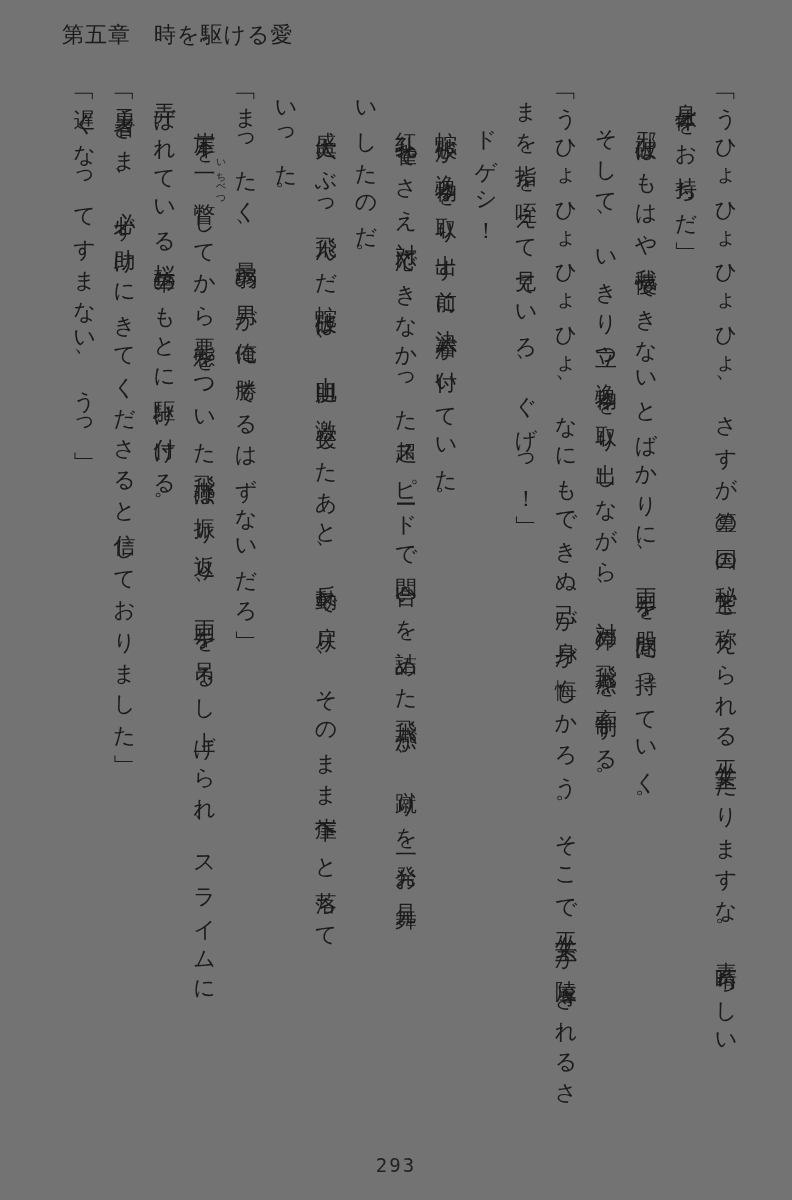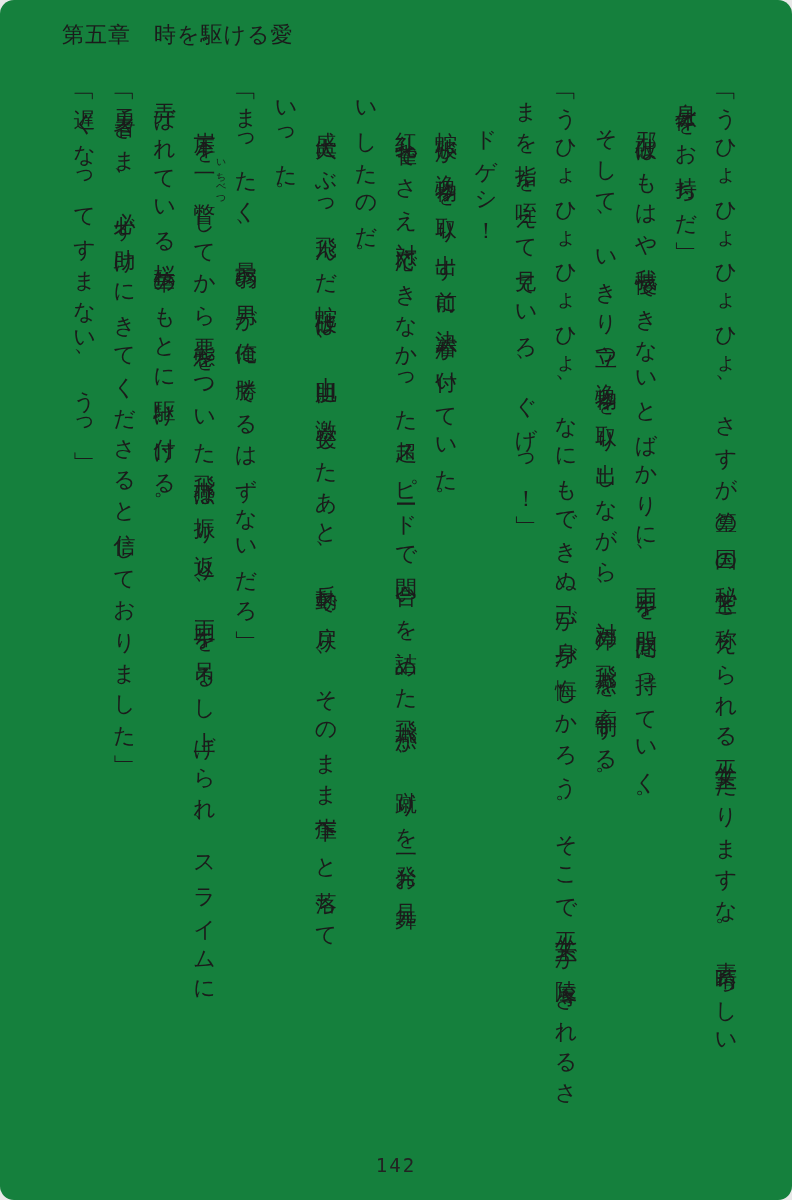--- a/index.html
+++ b/index.html
@@ -5,25 +5,24 @@
   html, body {
     margin: 0;
     padding: 0;
     background: #e8e8e8;
   }
   .page {
     position: relative;
     width: 792px;
     height: 1200px;
     margin: 0 auto;
-    background: #15803d;
+    background: #737373;
     color: #1b1b1b;
     font-family: "DejaVu Serif", "Liberation Serif", serif;
     overflow: hidden;
-    border-radius: 14px;
   }
   .running-header {
     position: absolute;
     top: 20px;
     left: 62px;
     font-size: 22px;
     letter-spacing: 1px;
     white-space: pre;
   }
   .body-text {
@@ -79,14 +78,14 @@
       <p class="line">いしたのだ。</p>
       <p class="line">　盛大にぶっ飛んだ蛇破は、山肌に激突したあと、反動で戻り、そのまま崖下へと落ちて</p>
       <p class="line">いった。</p>
       <p class="line">「まったく、最弱の男が俺に勝てるはずないだろ」</p>
       <p class="line">　崖下を<ruby>一瞥<rt>いちべつ</rt></ruby>してから悪態をついた飛燕は振り返り、両手を吊るし上げられ、スライムに</p>
       <p class="line">弄ばれている桜華のもとに駆け付ける。</p>
       <p class="line">「勇者さま、必ず助けにきてくださると信じておりました」</p>
       <p class="line">「遅くなってすまない、うっ」</p>
     </div>
 
-  <div class="page-number">142</div>
+  <div class="page-number">293</div>
 </div>
 
 </body></html>

